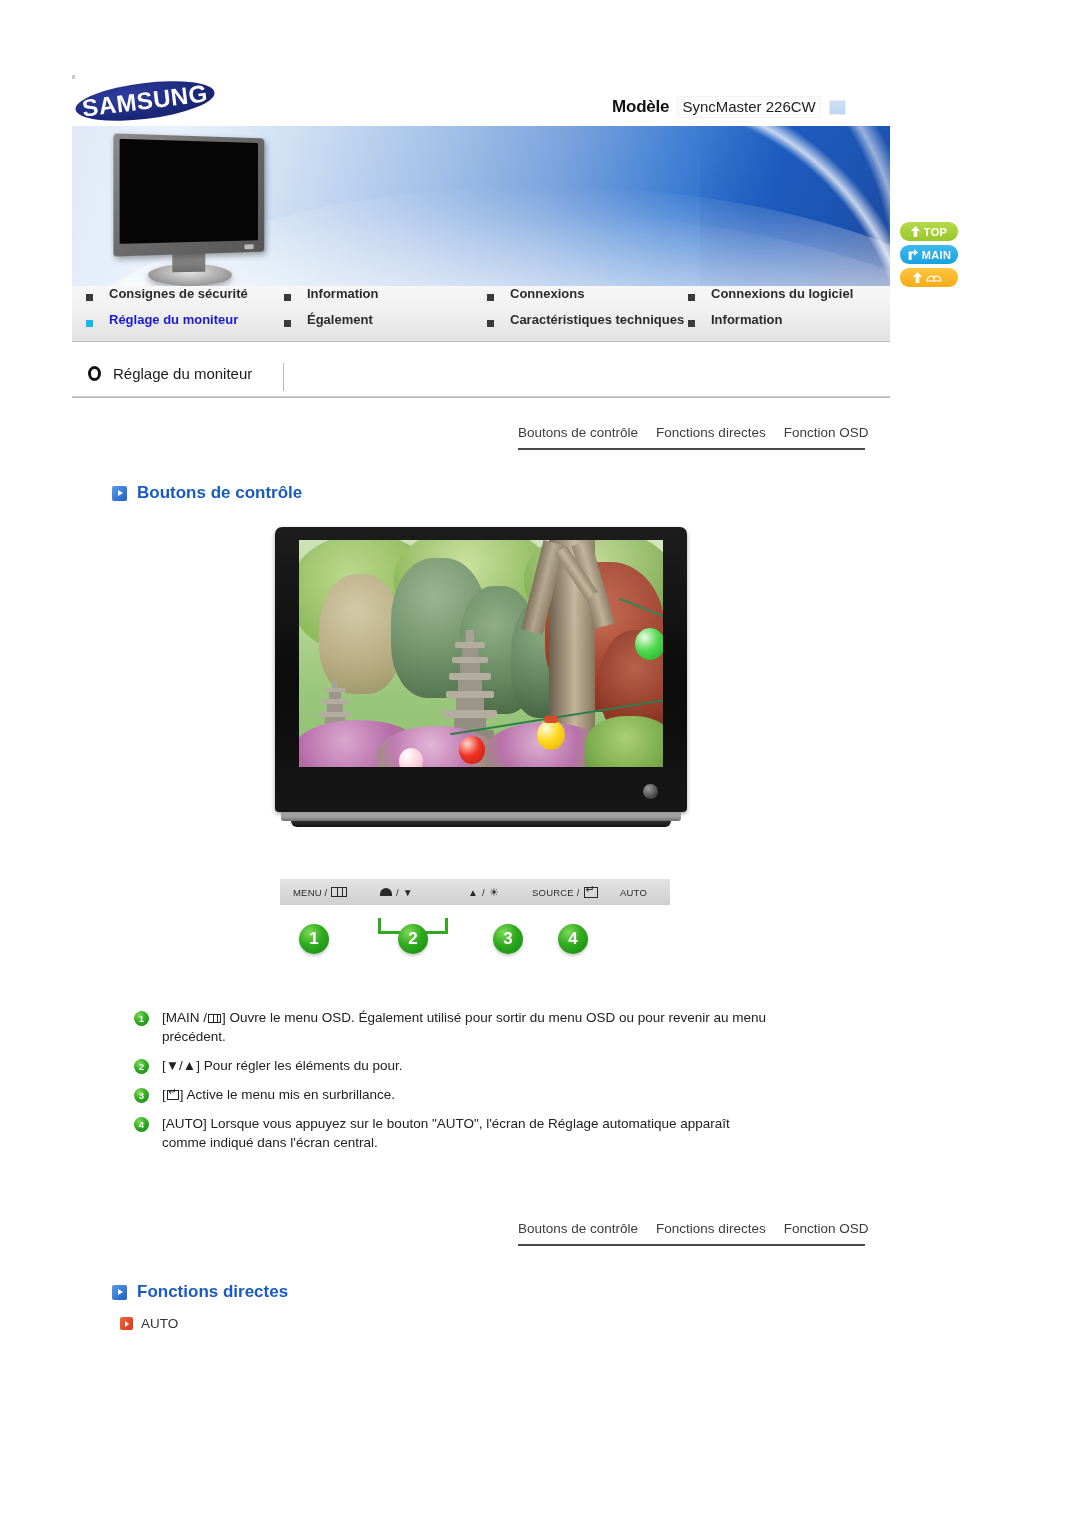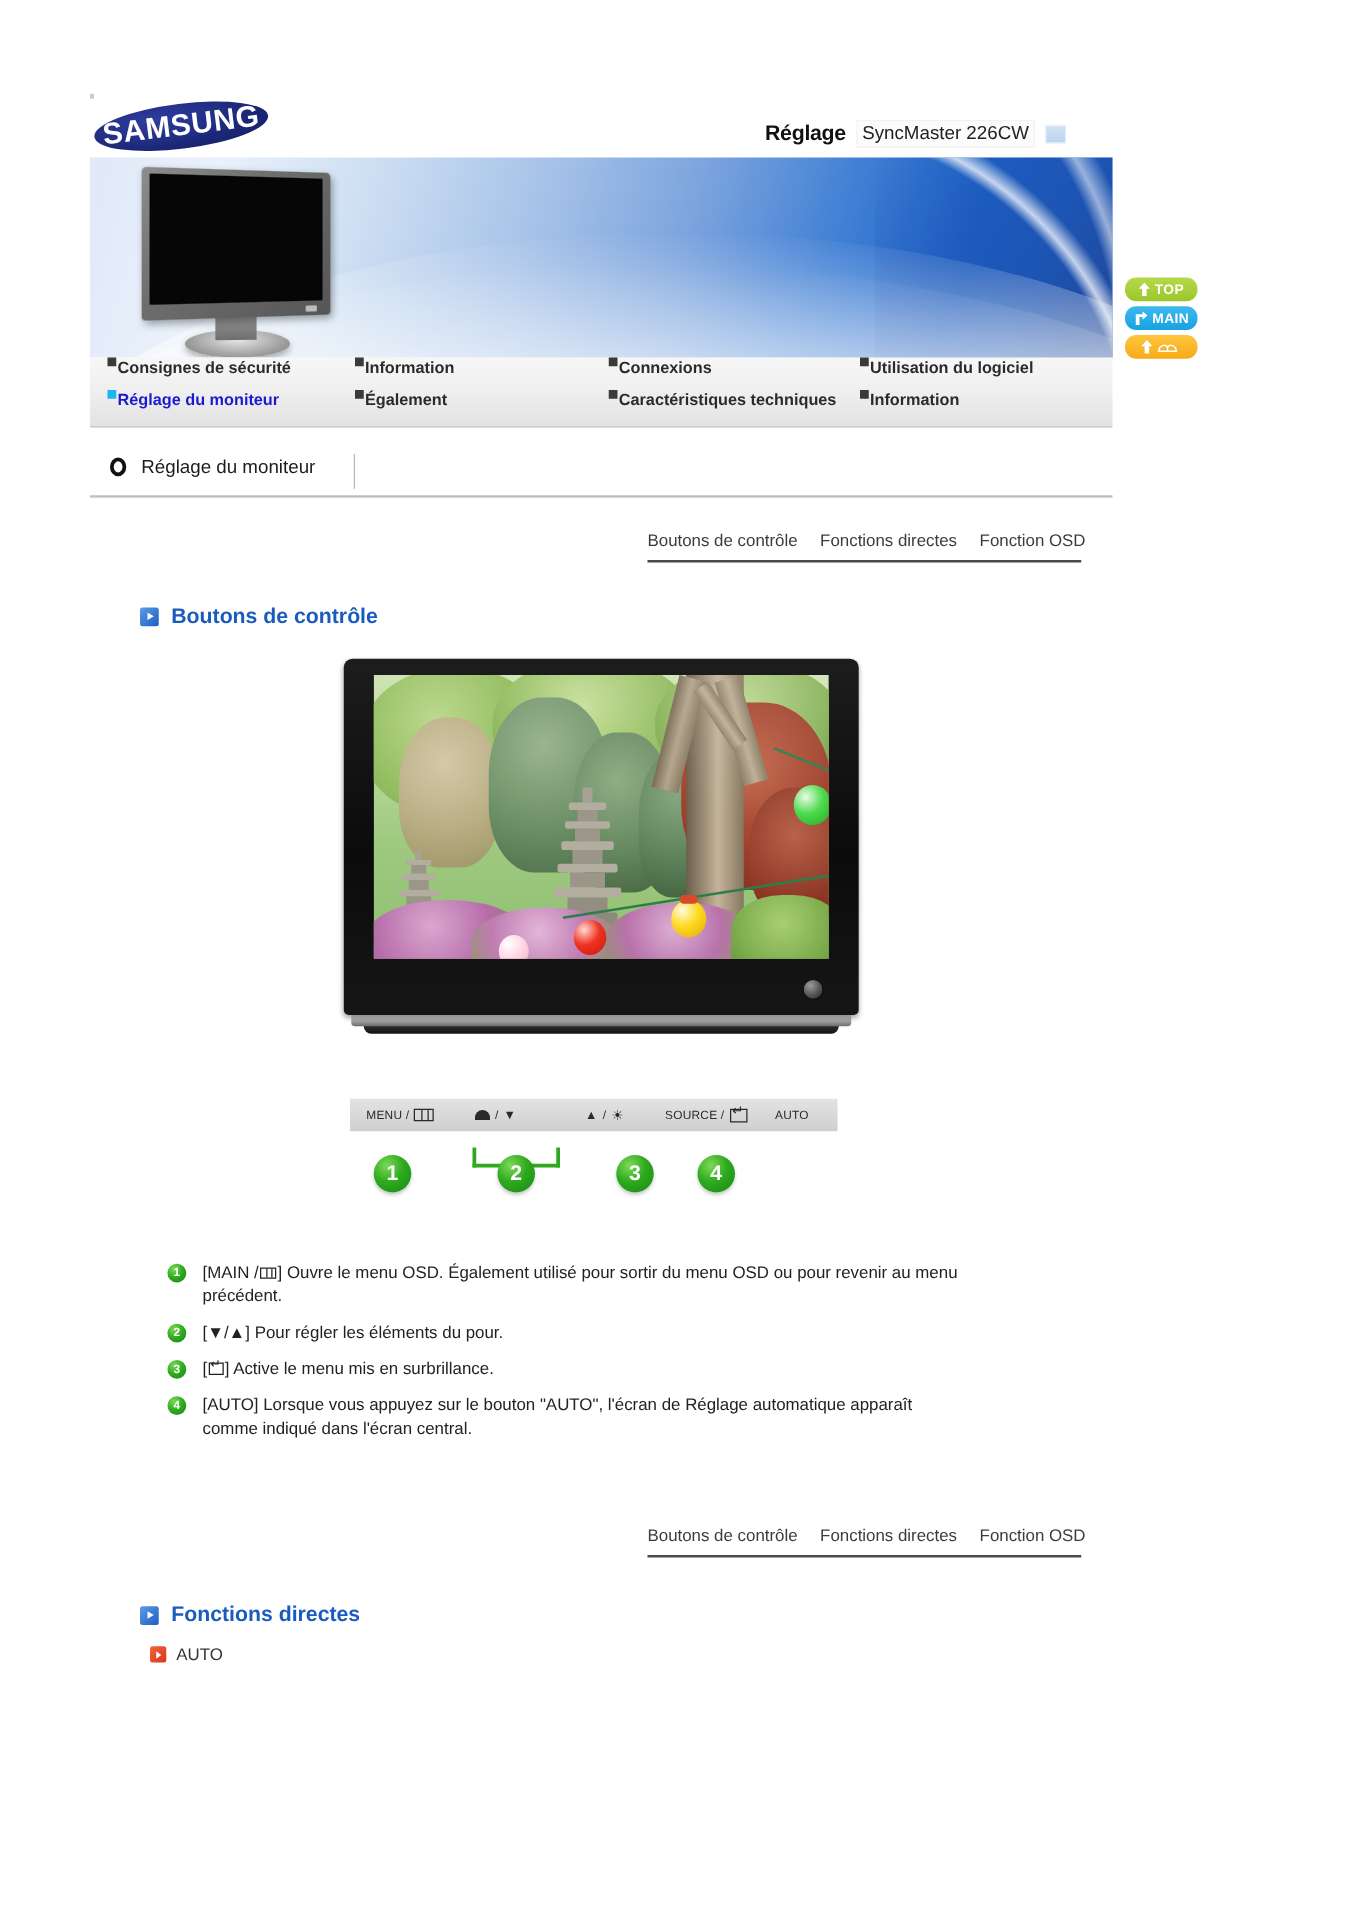--- a/index.html
+++ b/index.html
@@ -127,21 +127,21 @@
   
   .navbar {
     position:absolute; left:72px; top:286px; width:818px; height:56px;
     background:linear-gradient(180deg,#f7f7f7 0%, #efefef 50%, #e2e2e2 100%);
     border-bottom:1px solid #bdbdbd;
   }
   .navrow { position:absolute; left:0; width:818px; height:28px; }
   .navrow.r1 { top:0px; }
   .navrow.r2 { top:26px; }
   .navitem {
-    position:absolute; display:flex; align-items:flex-start; gap:1px;
+    position:absolute; display:flex; align-items:flex-end; gap:16px;
     font-size:13px; color:#2b2b2b; white-space:nowrap;
     font-family:"Liberation Sans", sans-serif; font-weight:bold; font-stretch:condensed;
   }
   .navitem .sq { width:7px; height:7px; background:#3a3a3a; flex:0 0 auto; }
   .navitem.active { color:#1a1ad0; }
   .navitem.active .sq { background:#19b7ea; }
   .c1 { left:14px; }
   .c2 { left:212px; }
   .c3 { left:415px; }
   .c4 { left:616px; }
@@ -299,21 +299,21 @@
 <div id="page">
 
   <div class="artifact-dot"></div>
 
   <div class="logo-wrap">
     <div class="logo-ellipse"></div>
     <div class="logo-text">SAMSUNG</div>
   </div>
 
   <div class="model-row">
-    <span class="model-label">Réglage</span>
+    <span class="model-label">Modèle</span>
     <span class="model-value">SyncMaster 226CW</span>
     <span class="model-swatch"></span>
   </div>
 
   <div class="banner">
     <div class="banner-dark-right"></div>
     <div class="banner-swoosh1"></div>
     <div class="banner-swoosh2"></div>
     <div class="banner-wave-bottom"></div>
     <div class="banner-wave-bottom2"></div>
@@ -338,21 +338,21 @@
       <div class="navitem c2">
         <span class="sq"></span>
         <span>Information</span>
       </div>
       <div class="navitem c3">
         <span class="sq"></span>
         <span>Connexions</span>
       </div>
       <div class="navitem c4">
         <span class="sq"></span>
-        <span>Utilisation du logiciel</span>
+        <span>Connexions du logiciel</span>
       </div>
     </div>
     <div class="navrow r2">
       <div class="navitem c1 active">
         <span class="sq"></span>
         <span>Réglage du moniteur</span>
       </div>
       <div class="navitem c2">
         <span class="sq"></span>
         <span>Également</span>

